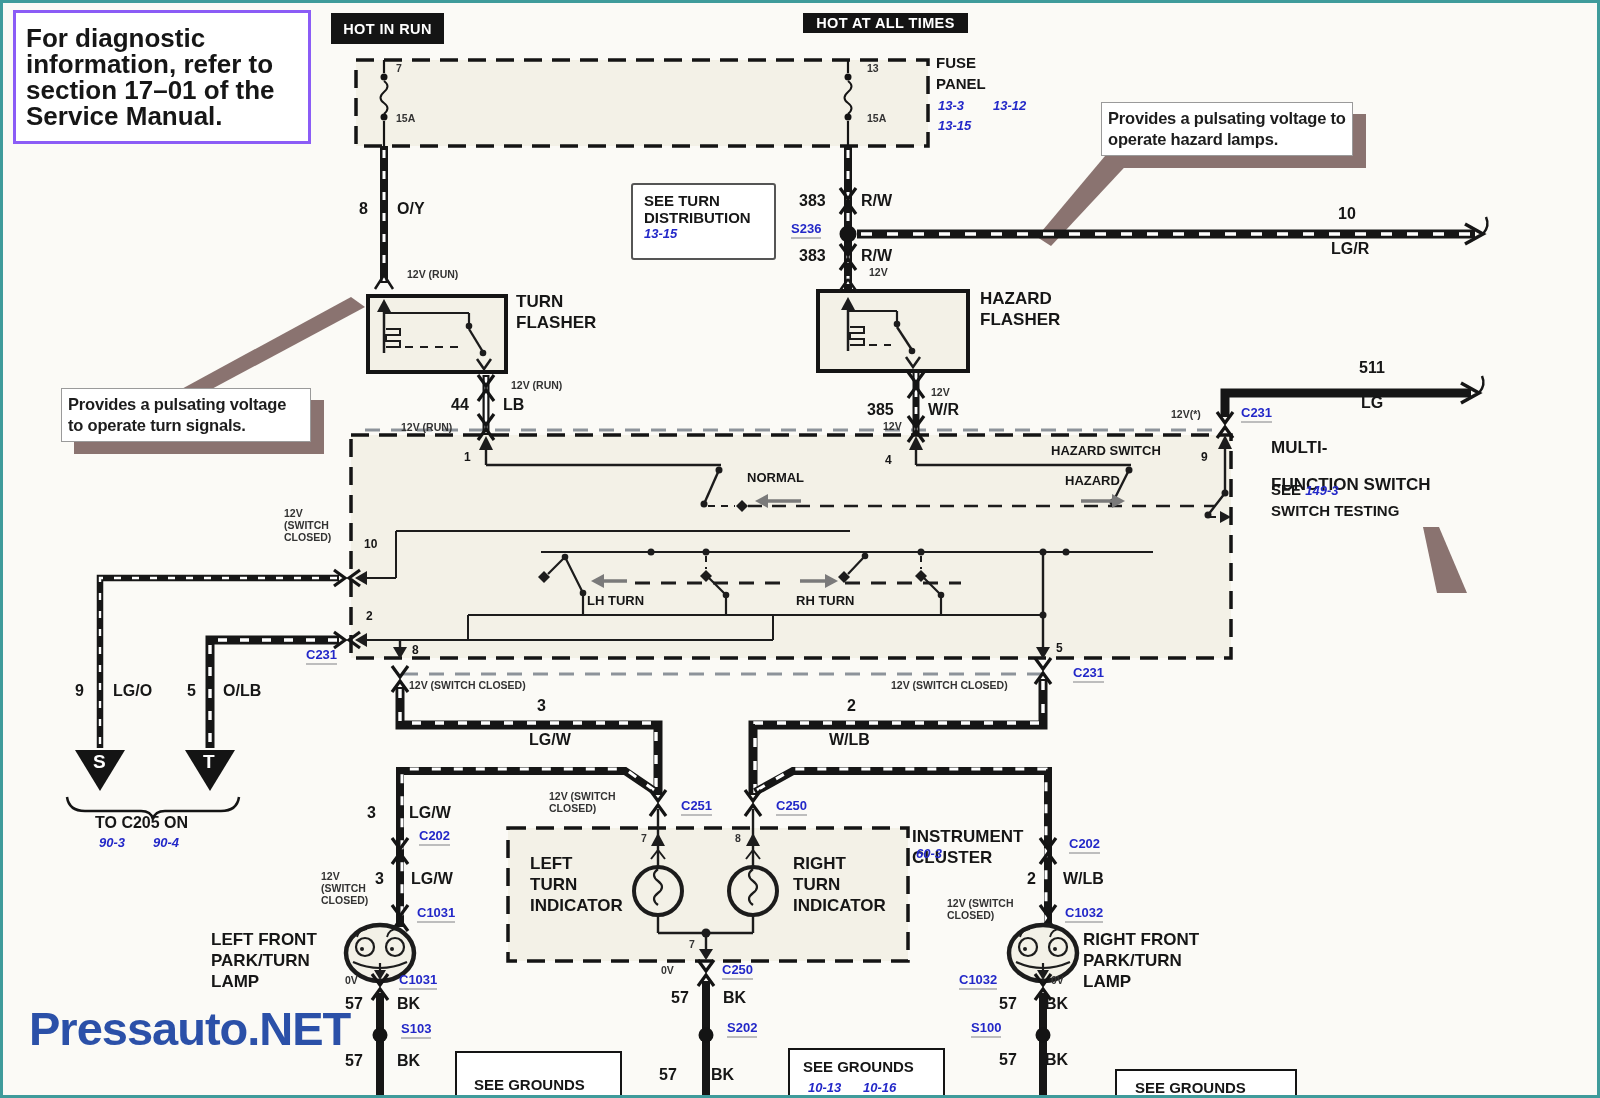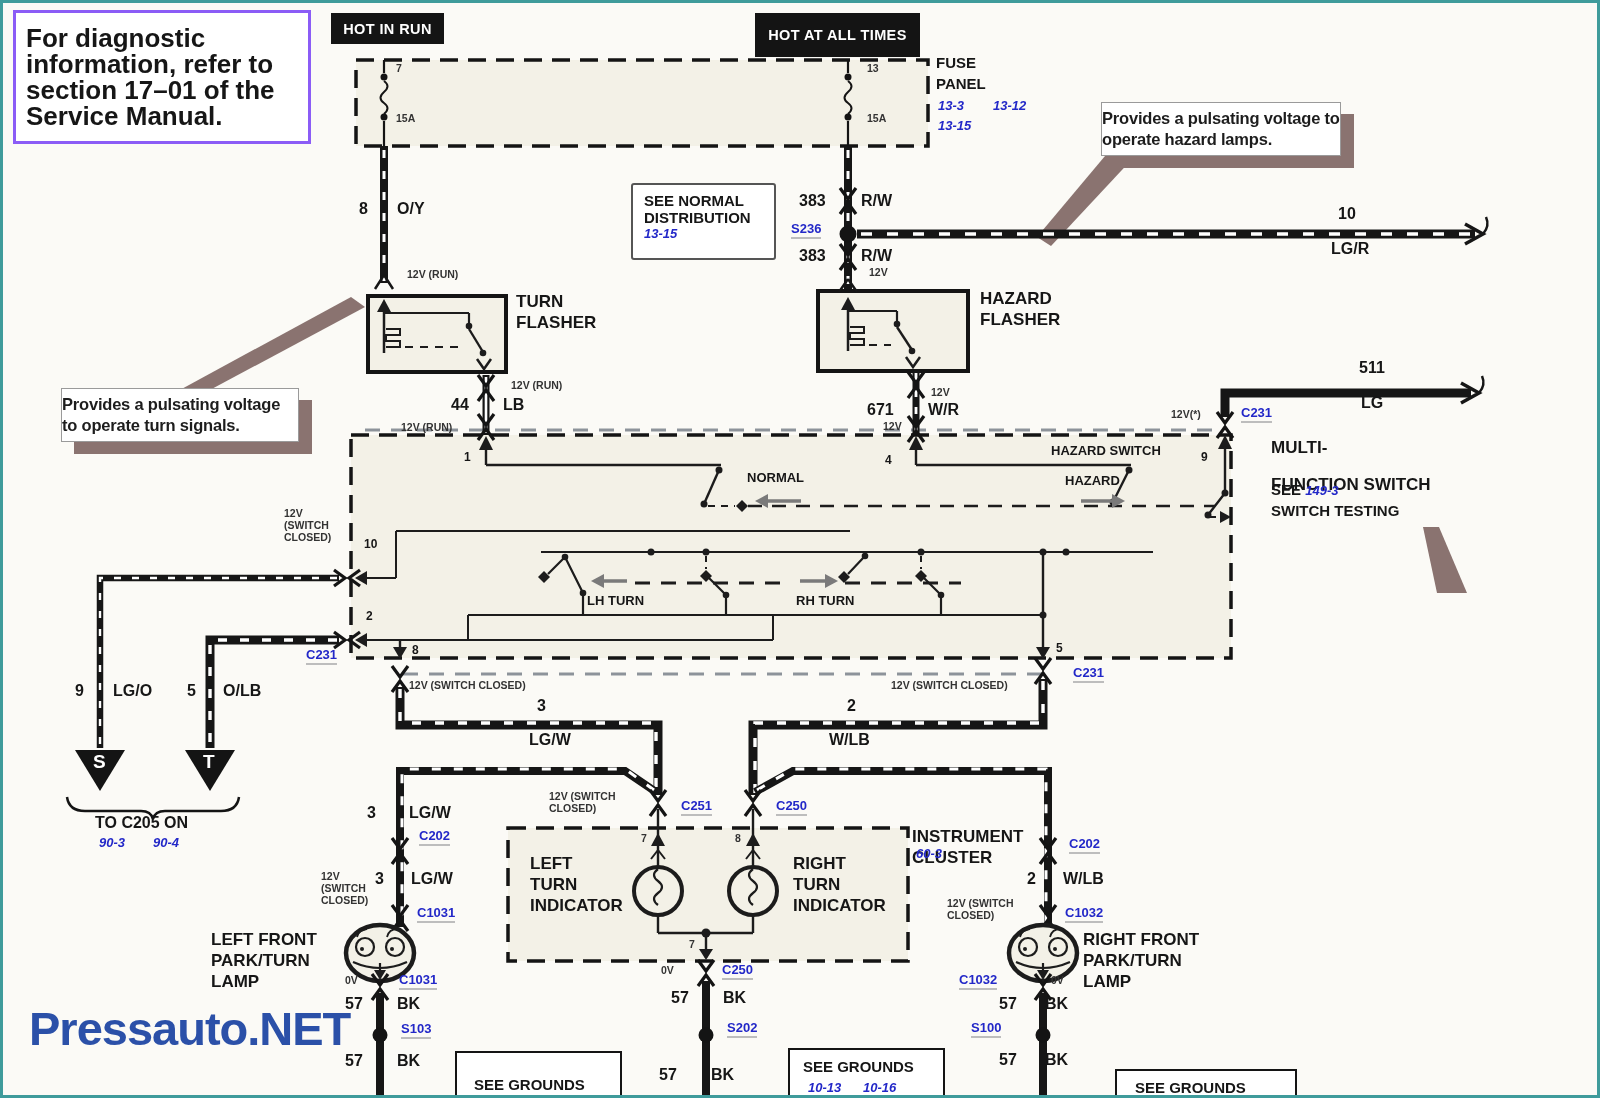--- a/index.html
+++ b/index.html
@@ -15,21 +15,21 @@
   .t13{font-weight:700;font-size:13px}
   .blue{color:#2328c8;font-weight:700;font-size:13px}
   .ul{border-bottom:2px solid #bdbdbd;padding-bottom:1px}
   .it{font-style:italic}
   .tri{color:#fff;font-weight:700;font-size:19px}
   .hdr{position:absolute;background:#141414;color:#fff;font-weight:700;font-size:14.5px;
        display:flex;align-items:center;justify-content:center;letter-spacing:.4px}
   .diag{position:absolute;border:3px solid #8b5cf6;background:#fff;font-weight:700;font-size:26px;
         line-height:26px;padding:12px 10px;width:272px}
   .note{position:absolute;background:#fff;border:1.5px solid #9a9a9a;color:#1d1d1d;font-weight:700;
-        font-size:16.5px;line-height:21px;padding:5px 0;letter-spacing:-.2px;
+        font-size:16.5px;line-height:21px;padding:5px 6px;letter-spacing:-.2px;
         box-shadow:13px 12px 0 0 #8a7370}
   .spd{position:absolute;left:628px;top:180px;width:130px;height:66px;background:#fff;
        border:2px solid #555;border-radius:3px;padding:7px 0 0 11px}
   .gbox{position:absolute;background:#fff;border:2.5px solid #141414;overflow:hidden}
   .wm{position:absolute;font-weight:700;font-size:47px;color:#2b50a8;letter-spacing:-1px}
 </style>
 </head>
 <body>
 
 <div id="wrap">
@@ -289,37 +289,37 @@
 
   <g stroke="#161616">
     <path stroke-width="8" d="M377,990 V1098 M703,978 V1098 M1040,990 V1098"></path>
     <circle cx="377" cy="1032" r="7.5" fill="#141414" stroke="none"></circle>
     <circle cx="703" cy="1032" r="7.5" fill="#141414" stroke="none"></circle>
     <circle cx="1040" cy="1032" r="7.5" fill="#141414" stroke="none"></circle>
   </g>
 </svg>
 
 <div class="hdr" style="left:328px;top:10px;width:113px;height:31px">HOT IN RUN</div>
-<div class="hdr" style="left:752px;top:10px;width:165px;height:44px">HOT AT ALL TIMES</div>
+<div class="hdr" style="left:800px;top:10px;width:165px;height:20px">HOT AT ALL TIMES</div>
 <div class="diag" style="left:10px;top:7px">For diagnostic information, refer to section 17–01 of the Service Manual.</div>
 <div class="note" style="left:58px;top:385px;width:236px">Provides a pulsating voltage to operate turn signals.</div>
 <div class="note" style="left:1098px;top:99px;width:238px">Provides a pulsating voltage to operate hazard lamps.</div>
 
 <div class="lab s11" style="left:393px;top:60px">7</div>
 <div class="lab s11" style="left:393px;top:110px">15A</div>
 <div class="lab s11" style="left:864px;top:60px">13</div>
 <div class="lab s11" style="left:864px;top:110px">15A</div>
 <div class="lab b15" style="left:933px;top:52px">FUSE</div>
 <div class="lab b15" style="left:933px;top:73px">PANEL</div>
 <div class="lab blue it" style="left:935px;top:96px">13-3</div>
 <div class="lab blue it" style="left:990px;top:96px">13-12</div>
 <div class="lab blue it" style="left:935px;top:116px">13-15</div>
 
 <div class="spd">
-  <div class="b15">SEE NORMAL</div>
+  <div class="b15">SEE TURN</div>
   <div class="b15">DISTRIBUTION</div>
   <div class="blue it">13-15</div>
 </div>
 
 <div class="lab b16" style="left:356px;top:198px">8</div>
 <div class="lab b16" style="left:394px;top:198px">O/Y</div>
 <div class="lab s11" style="left:404px;top:266px">12V (RUN)</div>
 <div class="lab b16" style="left:796px;top:190px">383</div>
 <div class="lab b16" style="left:858px;top:190px">R/W</div>
 <div class="lab blue ul" style="left:788px;top:219px">S236</div>
@@ -330,21 +330,21 @@
 <div class="lab b16" style="left:1328px;top:238px">LG/R</div>
 
 <div class="lab t17" style="left:513px;top:290px">TURN</div>
 <div class="lab t17" style="left:513px;top:311px">FLASHER</div>
 <div class="lab t17" style="left:977px;top:287px">HAZARD</div>
 <div class="lab t17" style="left:977px;top:308px">FLASHER</div>
 <div class="lab b16" style="left:448px;top:394px">44</div>
 <div class="lab b16" style="left:500px;top:394px">LB</div>
 <div class="lab s11" style="left:508px;top:377px">12V (RUN)</div>
 <div class="lab s11" style="left:398px;top:419px">12V (RUN)</div>
-<div class="lab b16" style="left:864px;top:399px">671</div>
+<div class="lab b16" style="left:864px;top:399px">385</div>
 <div class="lab b16" style="left:925px;top:399px">W/R</div>
 <div class="lab s11" style="left:928px;top:384px">12V</div>
 <div class="lab s11" style="left:880px;top:418px">12V</div>
 
 <div class="lab b16" style="left:1356px;top:357px">511</div>
 <div class="lab b16" style="left:1358px;top:392px">LG</div>
 <div class="lab s11" style="left:1168px;top:406px">12V(*)</div>
 <div class="lab blue ul" style="left:1238px;top:403px">C231</div>
 
 <div class="lab t17" style="left:1268px;top:436px">MULTI-</div>

